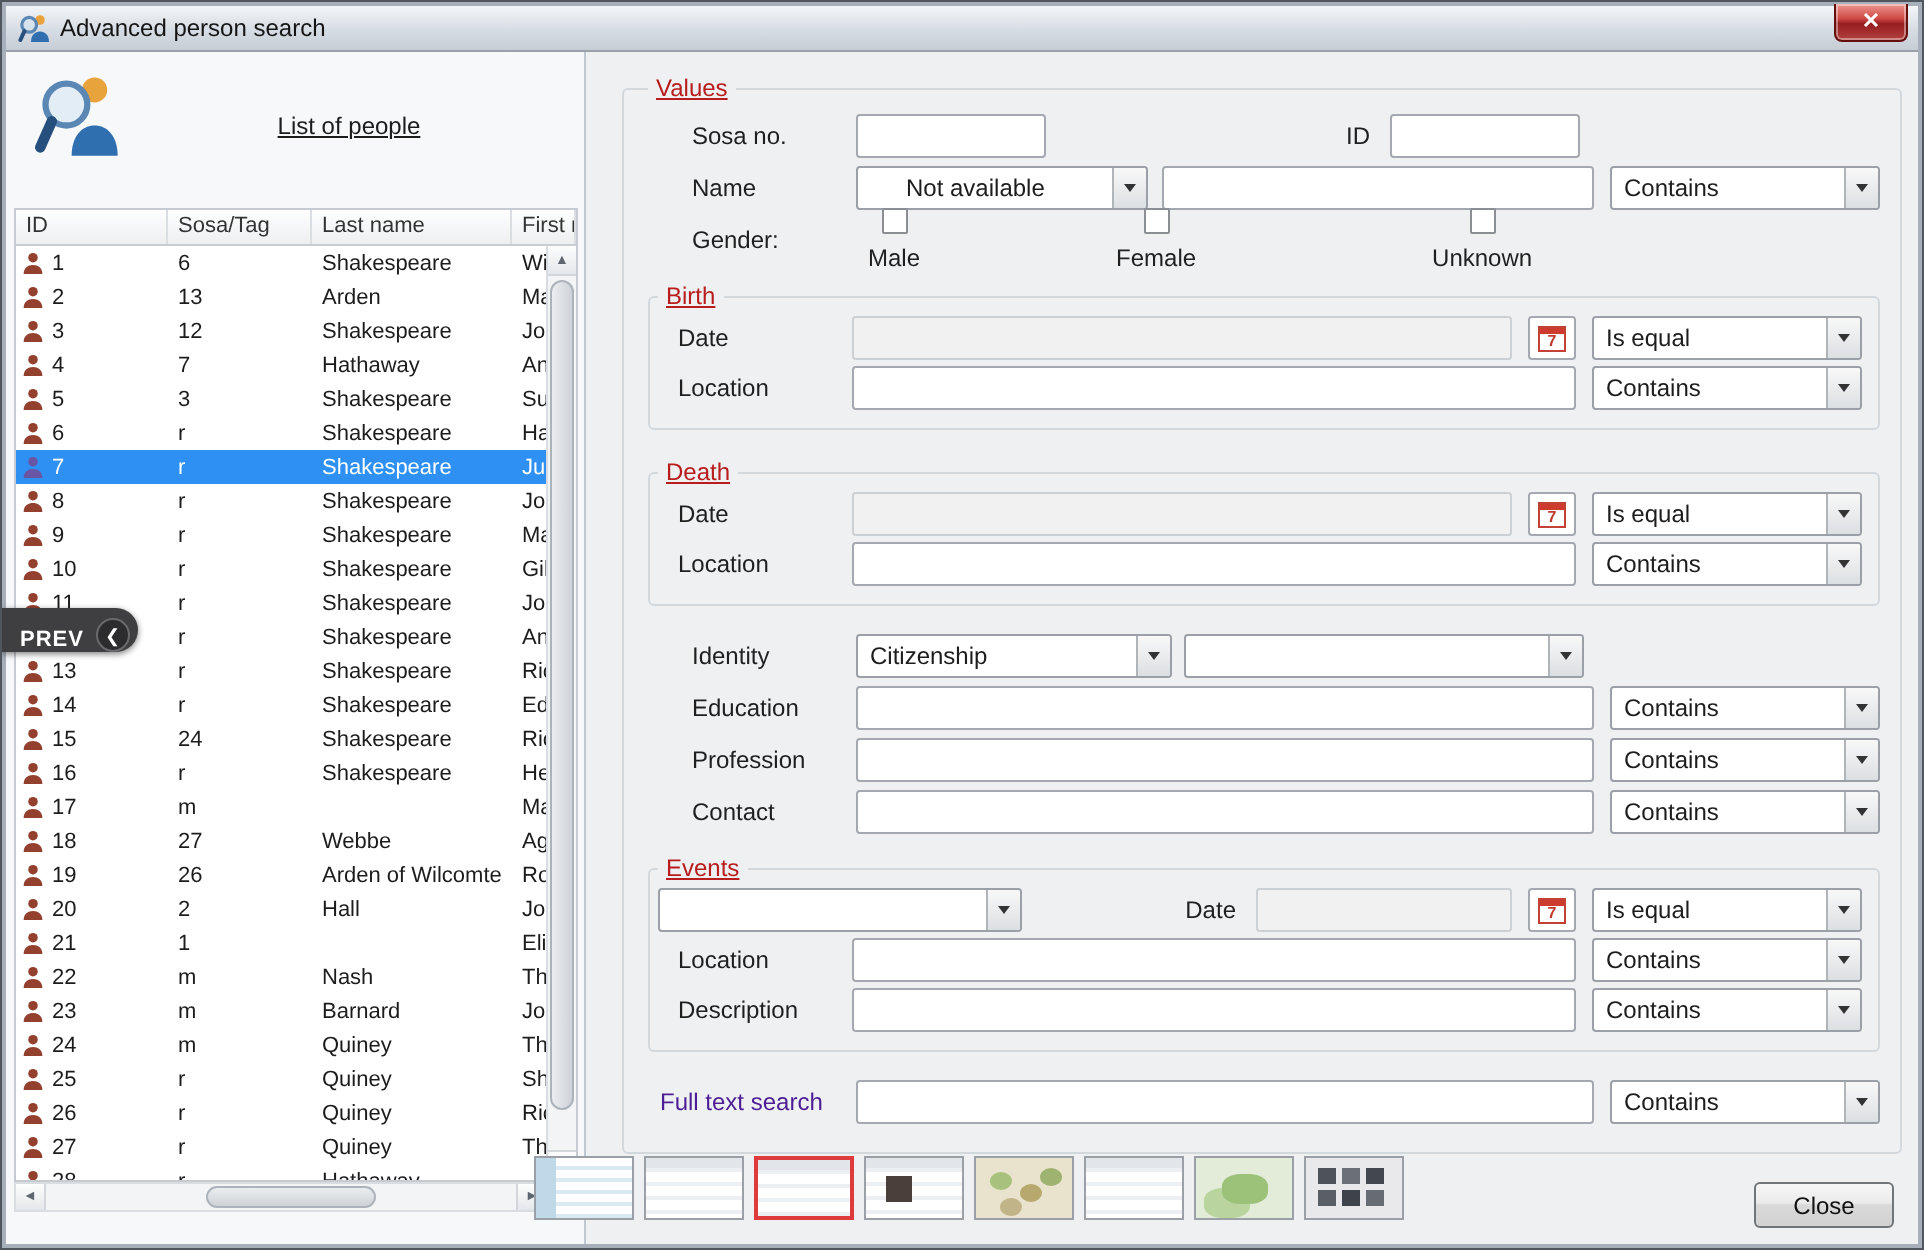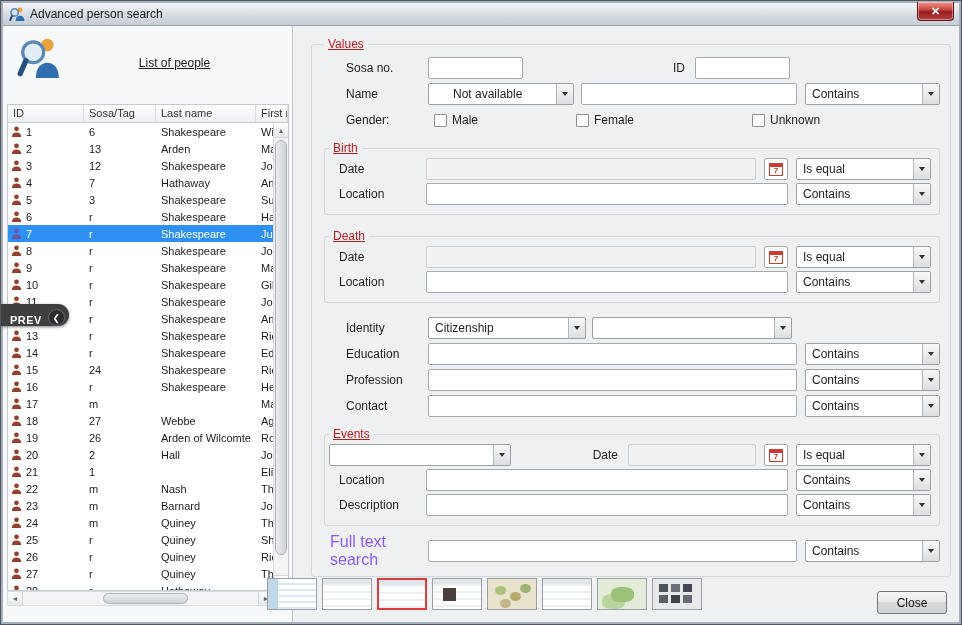--- a/index.html
+++ b/index.html
@@ -89,21 +89,21 @@
     display:flex; align-items:center; justify-content:center;
   }
 
   
   fieldset { border:1px solid #d3d8dd; border-radius:3px; }
   legend { font-size:12px; color:#b91c1c; padding:0 4px;text-decoration:underline; }
   .values { position:absolute; left:308px; top:36px; width:640px; padding:2px 10px 10px 12px; background:#eef0f2; }
   .frow { display:flex; align-items:center; margin:4px 0; height:22px; }
   .lbl { width:104px; padding-left:22px; font-size:12px; color:#1f1f1f; flex:none; }
   .lbl2 { width:97px; padding-left:10px; font-size:12px; color:#1f1f1f; flex:none; }
-  .lblw { width:104px; padding-left:6px; font-size:16px; color:#8b5cf6; flex:none; }
+  .lblw { width:104px; padding-left:6px; font-size:12px; color:#4c1d95; flex:none; }
   .idl { margin-left:150px; margin-right:10px; font-size:12px; color:#1f1f1f; }
   .datelbl { margin-left:auto; margin-right:10px; font-size:12px; color:#1f1f1f; }
 
   .tb { height:22px; border:1px solid #a4a9af; border-radius:2px; background:#fff;
         padding:0 5px; font:12px "Liberation Sans", sans-serif; color:#111; outline:none; }
   .tb.dis { background:#f1f1f2; border-color:#ccd0d4; }
   .grow { flex:1; margin-right:8px; min-width:0; }
   .w95 { width:95px; flex:none; }
   .w128 { width:128px; flex:none; margin-right:8px; }
   .w146 { width:146px; flex:none; margin-right:7px;padding-left:18px; }
@@ -112,21 +112,21 @@
   .w200 { width:200px; flex:none; }
 
   .combo { height:22px; border:1px solid #9aa0a6; border-radius:2px; background:#fff;
            display:flex; align-items:center; overflow:hidden; cursor:pointer; }
   .combo-text { flex:1; padding:0 6px; font-size:12px; color:#1d1d1d; white-space:nowrap; overflow:hidden; }
   .combo-btn { width:17px; align-self:stretch; flex:none; background:linear-gradient(#f8f8f8,#dcdfe2);
                border-left:1px solid #b0b5ba; display:flex; align-items:center; justify-content:center; }
   .arr { width:0; height:0; border-left:3.5px solid transparent; border-right:3.5px solid transparent; border-top:4px solid #333; }
   .op { width:135px; flex:none; }
 
-  .cbwrap { display:flex; align-items:center; gap:5px; font-size:12px; color:#1f1f1f; cursor:pointer; }
+  .cbwrap { display:flex; align-items:center; gap:5px; font-size:12px; color:#1f1f1f; cursor:pointer;flex-direction:column; }
   .cb { width:13px; height:13px; background:#fff; border:1px solid #8b8f94; border-radius:1px; flex:none; }
   .g1 { margin-left:6px; } .g2 { margin-left:98px; } .g3 { margin-left:118px; }
 
   .sub { margin:10px 0 14px; padding:0 8px 6px 4px; }
   .sub .frow { margin:3px 0; }
 
   .calbtn { width:24px; height:22px; flex:none; margin-right:8px; background:#fff;
             border:1px solid #a4a9af; border-radius:2px; display:flex; align-items:center; justify-content:center;
             padding:0; cursor:pointer; }
   .cal { position:relative; width:14px; height:13px; border:1px solid #c24236; background:#fff;

